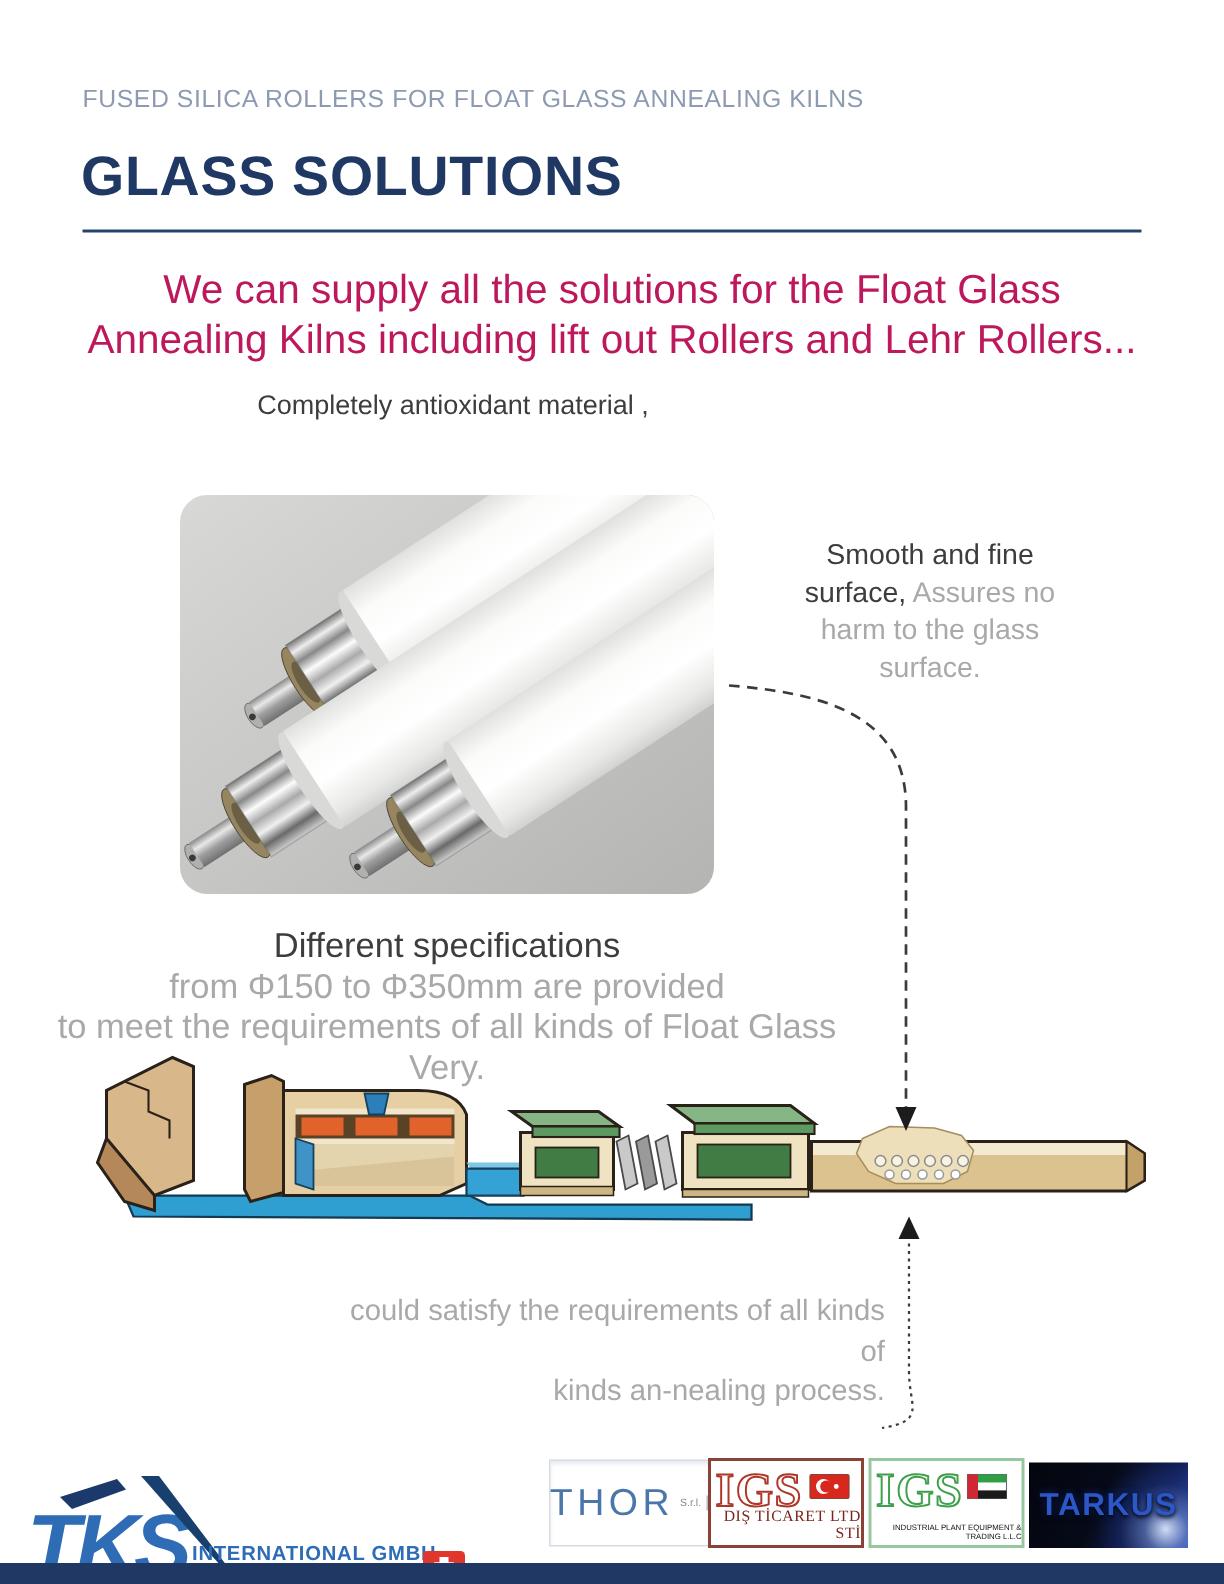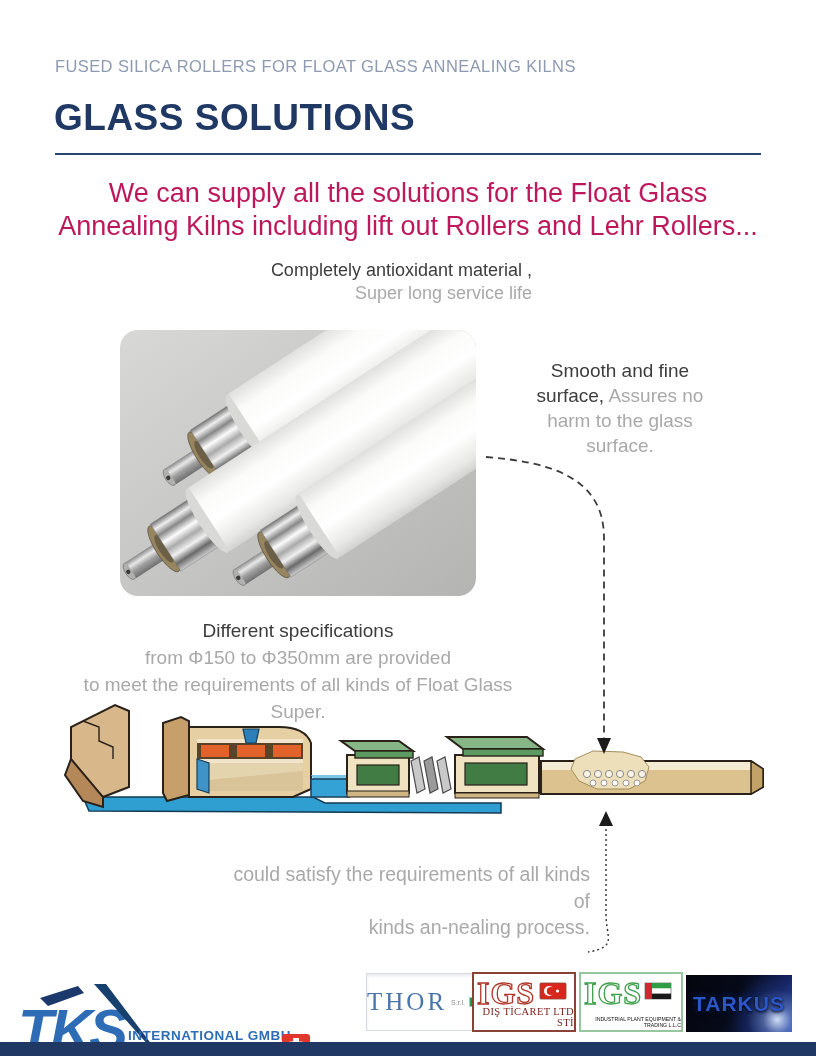--- a/index.html
+++ b/index.html
@@ -13,38 +13,38 @@
          letter-spacing:.5px;color:#1f3864;}
   .title-rule{left:55px;top:153px;width:706px;height:2px;background:#24456e;}
 
   .intro{left:23px;top:177px;width:770px;text-align:center;font-size:27px;
          line-height:33px;color:#be185d;}
 
   .cap{font-size:19px;}
   .dk{color:#3d3d3d;}
   .gy{color:#a9a9a9;}
 
-  .cap-antioxidant{left:72px;top:259px;width:460px;text-align:right;
+  .cap-antioxidant{left:72px;top:259px;width:460px;text-align:center;
                    font-size:18px;line-height:23px;}
   .cap-smooth{left:528px;top:358px;width:184px;text-align:center;line-height:25px;}
-  .cap-specs{left:37px;top:617px;width:522px;text-align:center;line-height:27px;font-size:19px;}
+  .cap-specs{left:37px;top:617px;width:522px;text-align:center;line-height:27px;font-size:23px;}
   .cap-thermal{left:150px;top:861px;width:440px;text-align:right;line-height:26.5px;font-size:19.5px;}
 
   .rollers-figure{left:120px;top:330px;width:356px;height:266px;border-radius:18px;
                   overflow:hidden;}
   .kiln-figure{left:63px;top:697px;width:712px;height:120px;}
   .arrows{left:0;top:0;pointer-events:none;z-index:30;}
 
   
   .tks-logo{left:16px;top:984px;width:300px;height:84px;}
   .logo-box{top:973px;height:58px;box-sizing:border-box;background:#fff;}
   .thor-box{left:366px;width:108px;border:1px solid #d6dae2;display:flex;
             align-items:center;justify-content:center;gap:4px;
             box-shadow:inset 0 2px 3px rgba(120,140,170,.18);}
-  .thor-word{font-family:Liberation Serif, serif;font-size:25px;color:#4b76ab;
+  .thor-word{font-family:Liberation Sans, sans-serif;font-size:25px;color:#4b76ab;
              letter-spacing:3px;}
   .thor-srl{font-size:7px;color:#8a8a8a;}
   .flag-it{display:inline-block;width:11px;height:8px;
            background:linear-gradient(90deg,#2e9e4f 0 33%,#fff 33% 66%,#d0362c 66% 100%);
            border:.5px solid #bbb;}
   .igs-red-box{left:472px;width:104px;height:60px;top:972px;border:2.5px solid #8a4136;}
   .igs-green-box{left:579px;width:104px;height:60px;top:972px;border:2px solid #97c79f;}
   .igs-caption{position:absolute;left:0;right:0;bottom:2px;text-align:right;
                font-family:"Liberation Serif",serif;font-weight:normal;}
   .igs-caption.red{font-size:10.5px;color:#7c241c;letter-spacing:.4px;}
@@ -67,21 +67,20 @@
   <h1 class="abs title" style="margin:0">GLASS SOLUTIONS</h1>
   <div class="abs title-rule"></div>
 
   <div class="abs intro">
     <div>We can supply all the solutions for the Float Glass</div>
     <div>Annealing Kilns including lift out Rollers and Lehr Rollers...</div>
   </div>
 
   <div class="abs cap cap-antioxidant">
     <div class="dk">Completely antioxidant material ,</div>
-    <div class="gy">Super long service life</div>
   </div>
 
   <div class="abs rollers-figure">
     <svg width="356" height="266" viewBox="0 0 356 266">
       <defs>
         <linearGradient id="gbg" x1="0" y1="0" x2="1" y2="1">
           <stop offset="0" stop-color="#d8d8d6"></stop>
             <stop offset="1" stop-color="#b4b4b2"></stop>
         </linearGradient>
         <linearGradient id="gchrome" x1="0" y1="0" x2="0" y2="1">
@@ -127,21 +126,21 @@
 
   <div class="abs cap cap-smooth">
     <span class="dk">Smooth and fine surface,</span>
     <span class="gy">Assures no harm to the glass surface.</span>
   </div>
 
   <div class="abs cap cap-specs">
     <div class="dk">Different specifications</div>
     <div class="gy">from Φ150 to Φ350mm are provided</div>
     <div class="gy">to meet the requirements of all kinds of Float Glass</div>
-    <div class="gy">Super.</div>
+    <div class="gy">Very.</div>
   </div>
 
   <div class="abs kiln-figure">
     <svg width="712" height="120" viewBox="0 0 712 120">
 
       <polygon points="20,100 250,100 262,106 438,106 438,116 26,114" fill="#2f9fd2" stroke="#123a52" stroke-width="1.5"></polygon>
 
       <g>
         <polygon points="8,62 8,30 52,8 66,14 66,90 40,100 8,72" fill="#d8b88a" stroke="#2a2119" stroke-width="2"></polygon>
         <polyline points="20,24 36,30 36,44 50,50 50,62" fill="none" stroke="#2a2119" stroke-width="1.4"></polyline>

